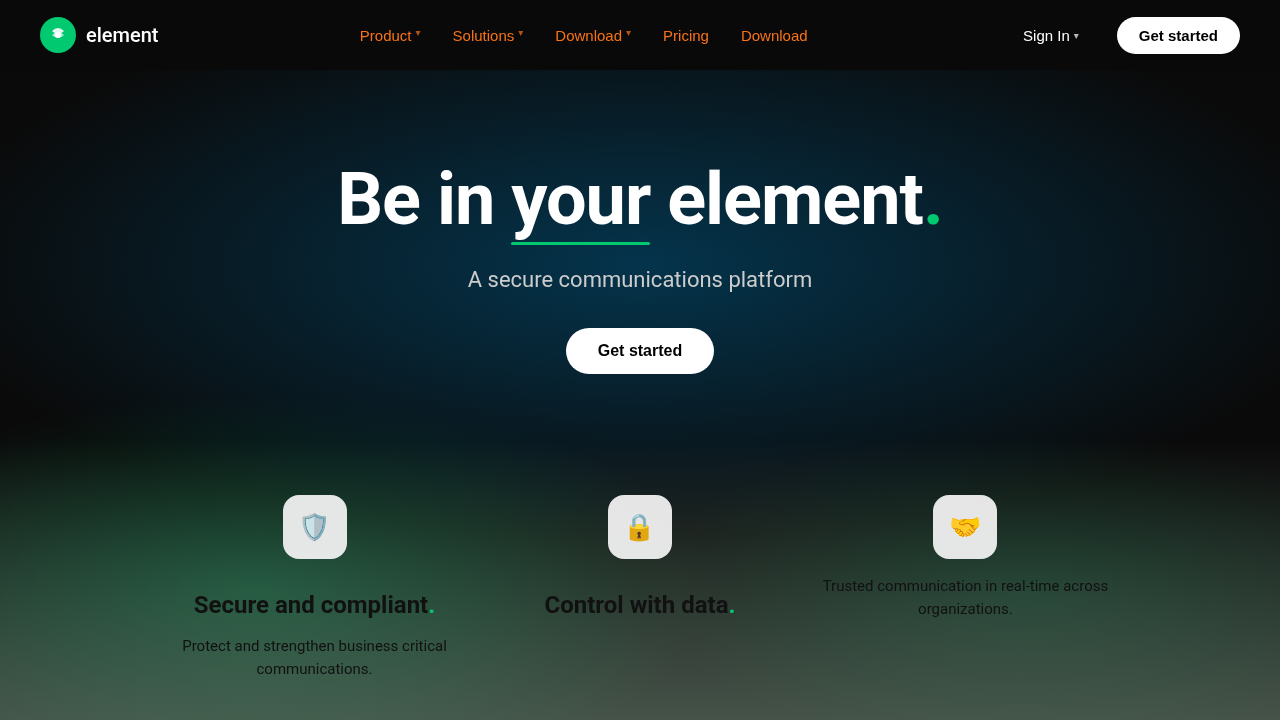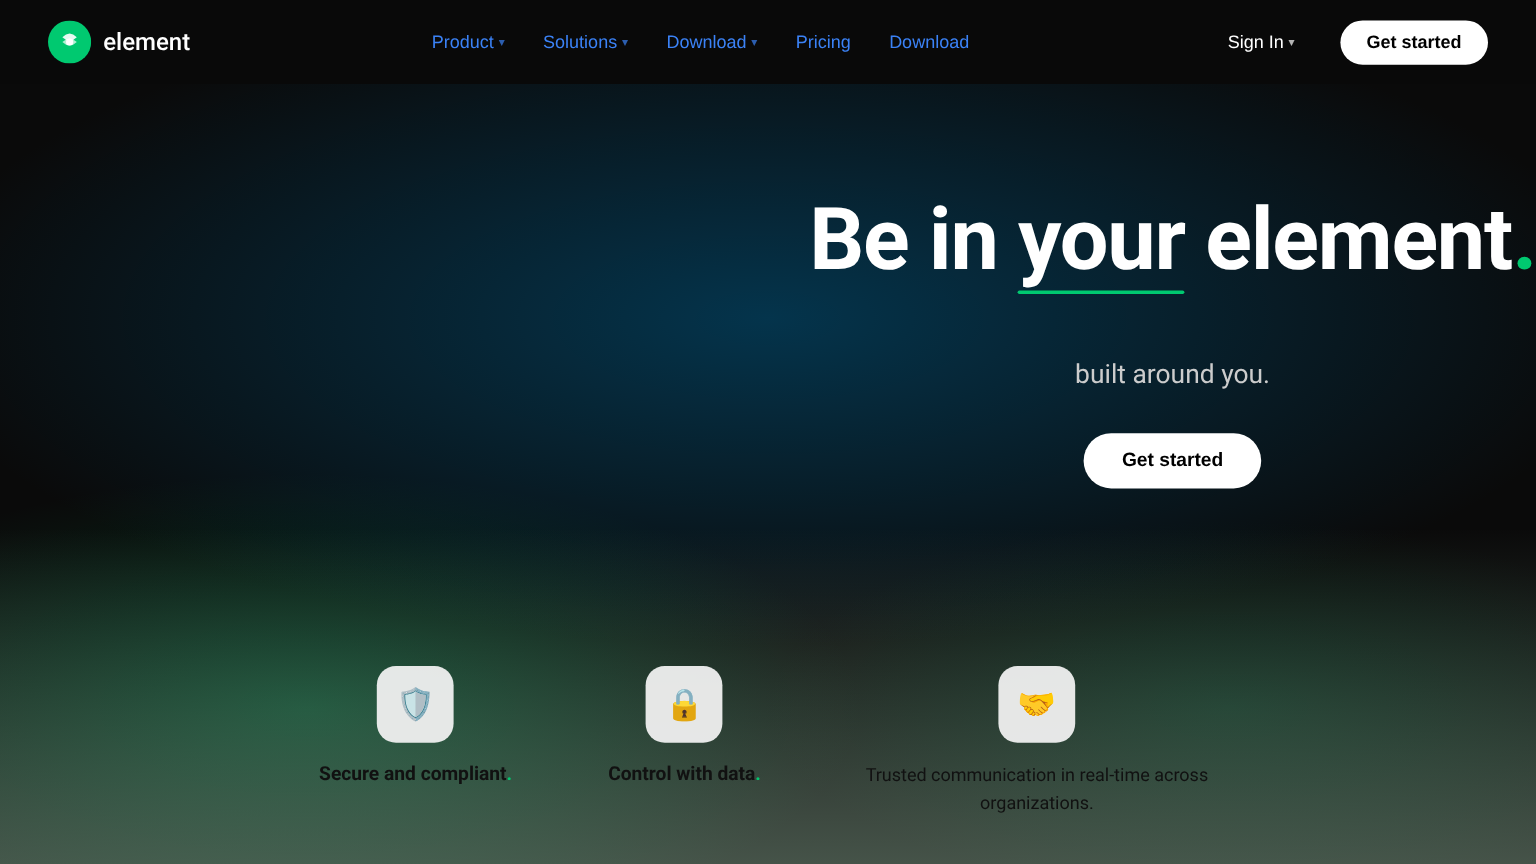--- a/index.html
+++ b/index.html
@@ -45,25 +45,25 @@
     }
 
     .nav-links {
       display: flex;
       align-items: center;
       gap: 4px;
     }
 
     .nav-link {
       display: flex;
-      align-items: center;
+      align-items: flex-start;
       gap: 4px;
       padding: 8px 14px;
       font-size: 15px;
-      color: #3b82f6;
+      color: #f97316;
       text-decoration: none;
       border-radius: 6px;
       cursor: pointer;
       background: none;
       border: none;
       white-space: nowrap;
     }
 
     .chevron {
       font-size: 10px;
@@ -99,21 +99,21 @@
       border-radius: 50px;
       cursor: pointer;
     }
 
     
     .hero {
       position: relative;
       height: 650px;
       display: flex;
       flex-direction: column;
-      align-items: flex-end;
+      align-items: center;
       justify-content: flex-start;
       padding-top: 90px;
       overflow: hidden;
     }
 
     .hero-bg {
       position: absolute;
       inset: 0;
       background: 
         radial-gradient(ellipse 80% 60% at 50% 30%, rgba(0,80,120,0.6) 0%, transparent 70%),
@@ -205,23 +205,24 @@
       height: 64px;
       background: rgba(240,240,240,0.95);
       border-radius: 16px;
       display: flex;
       align-items: center;
       justify-content: center;
       font-size: 26px;
     }
 
     .feature-title {
-      font-size: 16px;
+      font-size: 24px;
       font-weight: 700;
       color: #1a1a1a;
+      margin-top: 16px;
     }
 
     .feature-title .dot-accent {
       color: #00c970;
     }
 
     .feature-title .dot-accent-blue {
       color: #0ea5e9;
     }
 
@@ -293,34 +294,34 @@
 
 <div class="hero">
   <div class="hero-bg"></div>
   <div class="hero-bottom-overlay"></div>
 
   <div class="hero-content">
     <h1 class="hero-title">
       <span>Be in </span><span class="underline-word">your</span><span> element</span><span class="dot-green">.</span>
     </h1>
     <p class="hero-subtitle">
-      <br>
-      <span>built around you.</span>
+      <span>A secure communications platform</span><br>
     </p>
     <button class="hero-cta-btn">Get started</button>
   </div>
 
   <div class="features">
     <div class="feature-item">
       <div class="feature-icon-box">
         <span>🛡️</span>
       </div>
       <div class="feature-title">
         <span>Secure and compliant</span><span class="dot-accent">.</span>
       </div>
+      <p class="feature-desc">Protect and strengthen business critical communications.</p>
     </div>
 
     <div class="feature-item">
       <div class="feature-icon-box">
         <span>🔒</span>
       </div>
       <div class="feature-title">
         <span>Control with data</span><span class="dot-accent">.</span>
       </div>
     </div>

